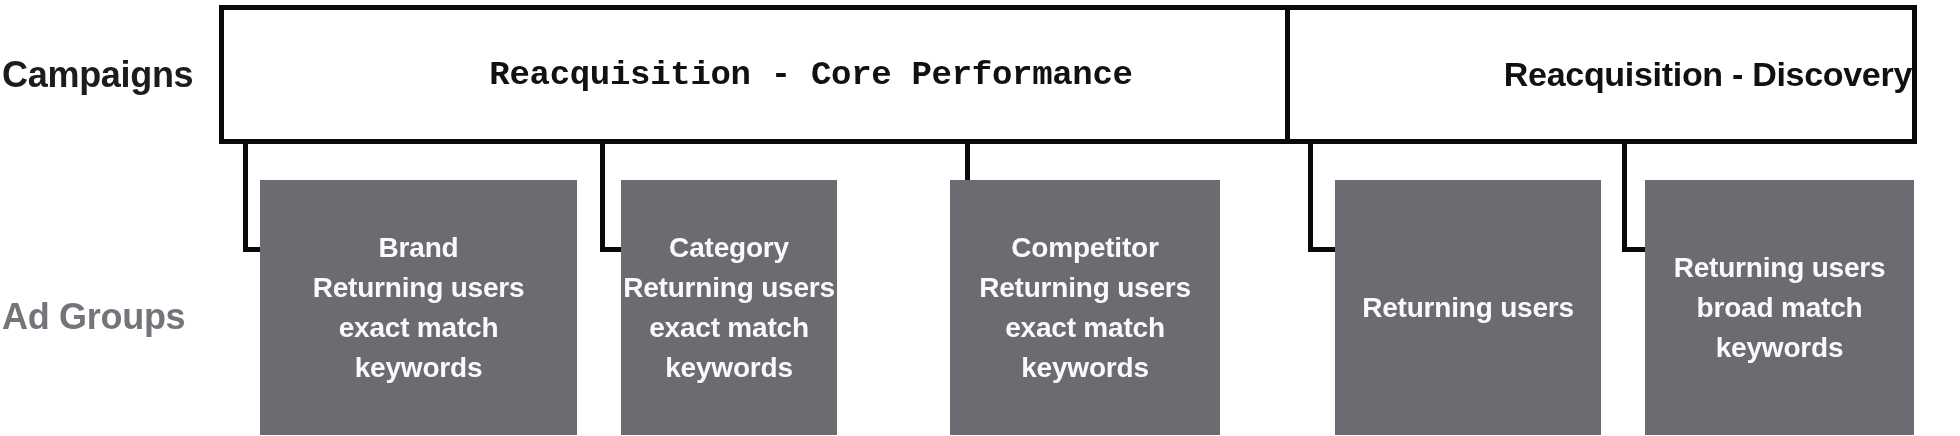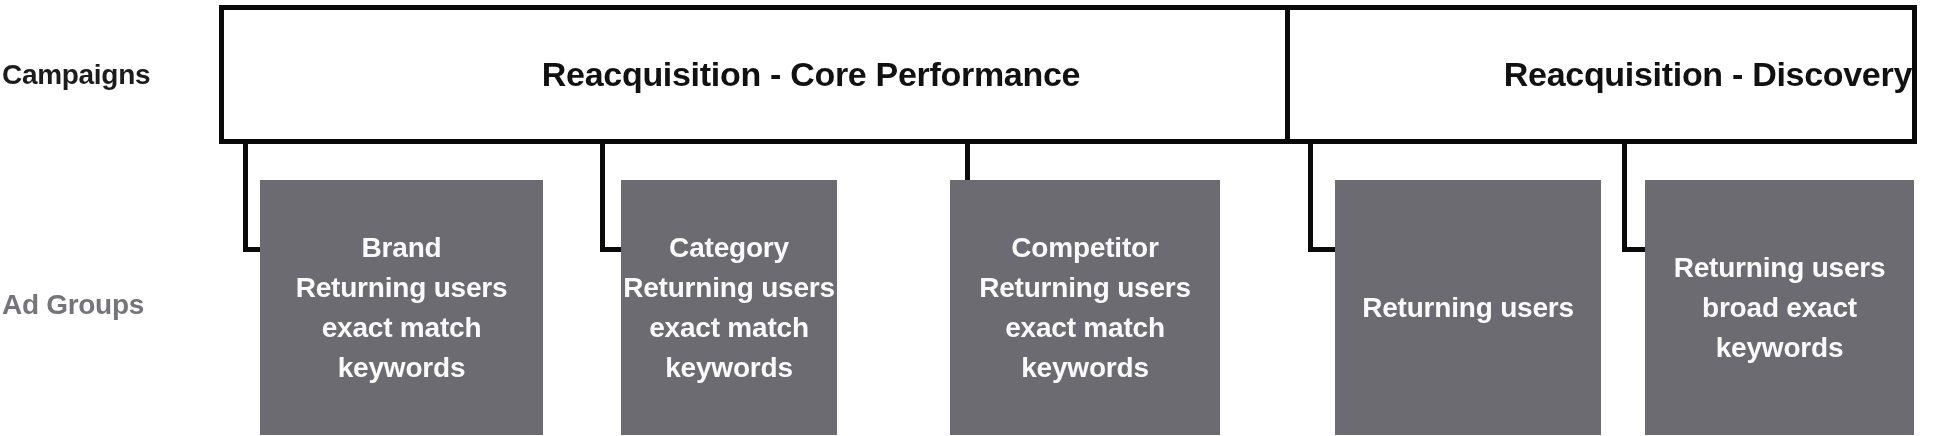--- a/index.html
+++ b/index.html
@@ -12,45 +12,45 @@
     width: 1960px;
     height: 436px;
     background: #ffffff;
     overflow: hidden;
     font-family: "Liberation Sans", sans-serif;
   }
   .row-label {
     position: absolute;
     left: 2px;
     transform: translateY(-50%);
-    font-size: 28px;
+    font-size: 36px;
     font-weight: 600;
     letter-spacing: -0.3px;
     white-space: nowrap;
   }
   .row-label.campaigns { top: 75px;  color: #1c1c1e; }
-  .row-label.adgroups  { top: 305px; color: #76747a; }
+  .row-label.adgroups  { top: 317px; color: #76747a; }
 
   .campaign-box {
     position: absolute;
     top: 5px;
     height: 139px;
     box-sizing: border-box;
     border: 5px solid #0a0a0a;
     background: #ffffff;
     display: flex;
     align-items: center;
     justify-content: center;
     font-size: 34px;
     font-weight: 600;
     letter-spacing: -0.3px;
     color: #111111;
     white-space: nowrap;
   }
-  .campaign-box.c1 { left: 219px;  width: 1184px; }
+  .campaign-box.c1 { left: 219px;  width: 1184px; font-family: Liberation Mono, monospace; }
   .campaign-box.c2 { left: 1285px; width: 632px; justify-content: flex-end; }
 
   .connector {
     position: absolute;
     top: 144px;
     height: 108px;
     box-sizing: border-box;
     border-left: 5px solid #0a0a0a;
     border-bottom: 5px solid #0a0a0a;
   }
@@ -69,21 +69,21 @@
     display: flex;
     flex-direction: column;
     align-items: center;
     justify-content: center;
     text-align: center;
     font-size: 28px;
     font-weight: 600;
     line-height: 40px;
     letter-spacing: -0.2px;
   }
-  .adgroup-box.g1 { left: 260px;  width: 283px; }
+  .adgroup-box.g1 { left: 260px;  width: 317px; }
   .adgroup-box.g2 { left: 621px;  width: 216px; }
   .adgroup-box.g3 { left: 950px;  width: 270px; }
   .adgroup-box.g4 { left: 1335px; width: 266px; }
   .adgroup-box.g5 { left: 1645px; width: 269px; }
 
   .adgroup-line { display: block; white-space: nowrap; }
 </style>
 </head>
 <body>
 
@@ -127,17 +127,17 @@
     <span class="adgroup-line">exact match</span>
     <span class="adgroup-line">keywords</span>
   </div>
 
   <div class="adgroup-box g4">
     <span class="adgroup-line">Returning users</span>
   </div>
 
   <div class="adgroup-box g5">
     <span class="adgroup-line">Returning users</span>
-    <span class="adgroup-line">broad exact</span>
+    <span class="adgroup-line">broad match</span>
     <span class="adgroup-line">keywords</span>
   </div>
 
 </div>
 
 </body></html>

